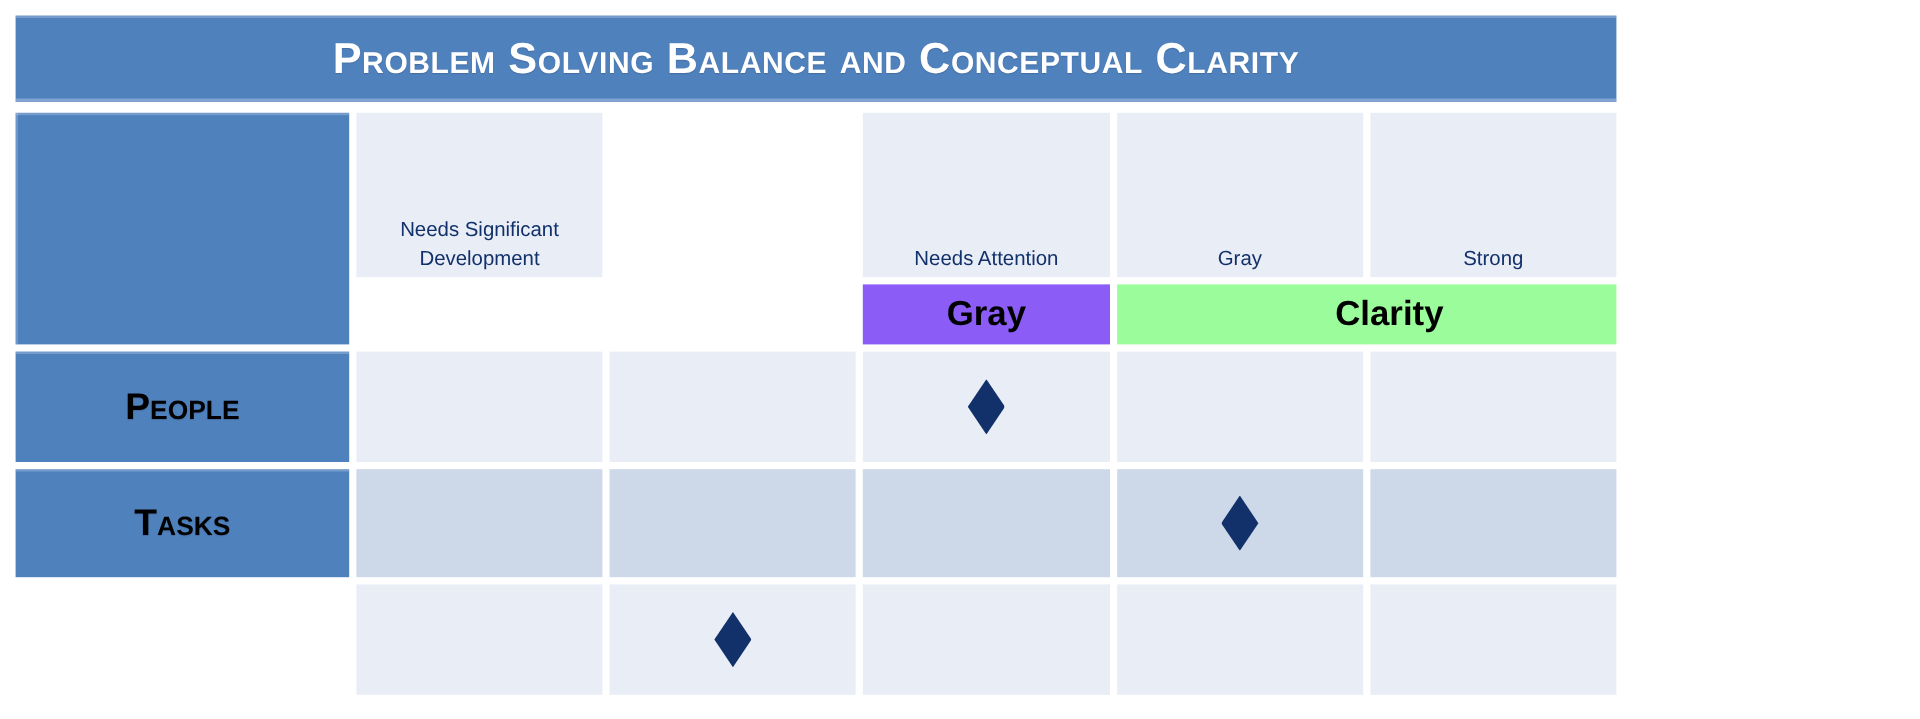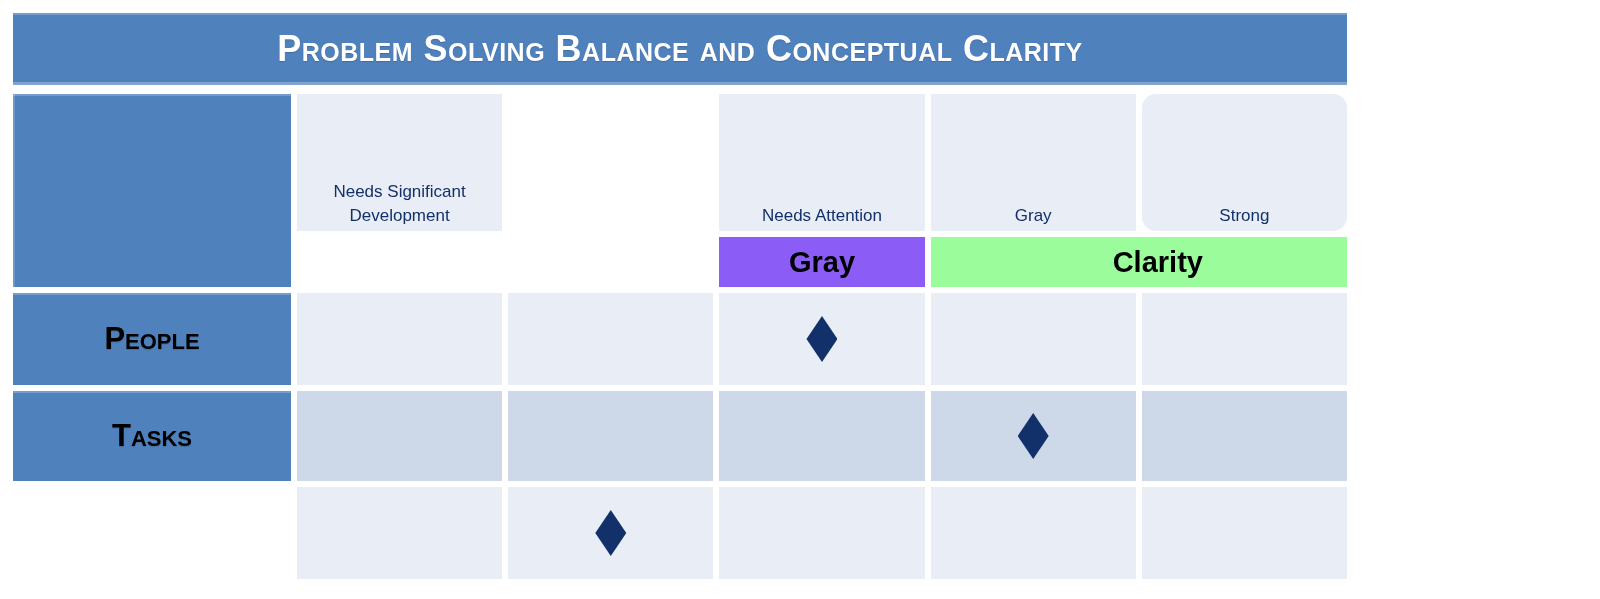--- a/index.html
+++ b/index.html
@@ -73,21 +73,21 @@
 
 <div class="stage">
   <div class="title-bar">
     <span class="title-text">Problem Solving Balance and Conceptual Clarity</span>
   </div>
   <div class="grid" id="grid">
     <div class="corner"></div>
   <div class="col-header" style="grid-area: 1 / 2;">Needs Significant Development</div>
       <div class="col-header" style="grid-area: 1 / 4;">Needs Attention</div>
       <div class="col-header" style="grid-area: 1 / 5;">Gray</div>
-      <div class="col-header" style="grid-area: 1 / 6; border-radius: 14px;">Strong</div>
+      <div class="col-header" style="grid-area: 1 / 6;">Strong</div>
       <div class="band" style="grid-area: 2 / 4; background: #8b5cf6;">Gray</div>
       <div class="band" style="grid-area: 2 / 5 / auto / span 2; background: rgb(155, 252, 155); padding-left: 38px;">Clarity</div>
       <div class="row-label" style="grid-area: 3 / 1;">People</div>
       <div class="cell" style="grid-area: 3 / 2;"></div>
       <div class="cell" style="grid-area: 3 / 3;"></div>
       <div class="cell" style="grid-area: 3 / 4;">
         <div class="diamond"></div>
       </div>
       <div class="cell" style="grid-area: 3 / 5;"></div>
       <div class="cell" style="grid-area: 3 / 6;"></div>

